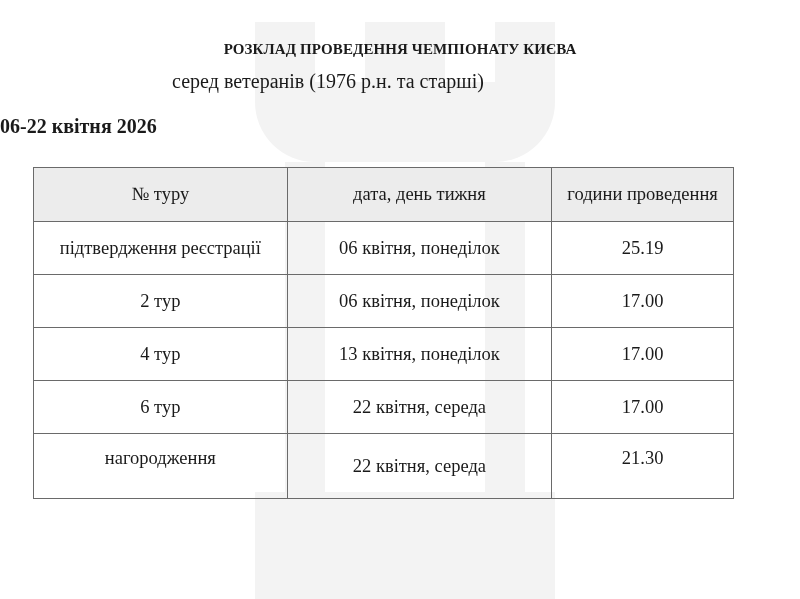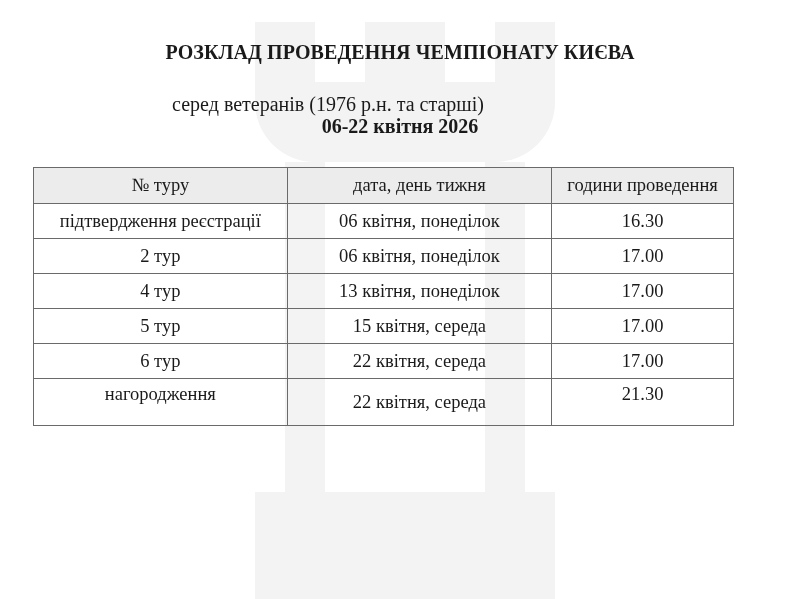--- a/index.html
+++ b/index.html
@@ -4,37 +4,36 @@
   <style>
     html, body { margin: 0; padding: 0; }
     body {
       width: 800px; height: 599px; background: #ffffff; position: relative; overflow: hidden;
       font-family: "Liberation Serif", "DejaVu Serif", serif; color: #1a1a1a;
     }
     .watermark { position: absolute; left: 255px; top: 22px; width: 300px; height: 577px; pointer-events: none; }
     .watermark .wm { position: absolute; background: #f3f3f3; }
     .title {
       position: absolute; left: 0; width: 800px; top: 41px; text-align: center;
-      font-weight: bold; font-size: 20px; letter-spacing: 0.1px;
+      font-weight: bold; font-size: 15px; letter-spacing: 0.1px;
     }
     .subtitle {
       position: absolute; left: 0; width: 656px; top: 70px; text-align: center;
       font-size: 20px;
-      margin-top: 23px;
     }
     .dates {
-      position: absolute; left: 0; width: 800px; top: 115px; text-align: center;
+      position: absolute; left: 0; width: 800px; top: 115px; text-align: left;
       font-weight: bold; font-size: 20px;
     }
     table.schedule {
       position: absolute; left: 33px; top: 167px; width: 701px;
       border-collapse: collapse; font-size: 18.5px;
     }
     table.schedule td, table.schedule th {
-      border: 1.3px solid #6a6a6a; text-align: center; padding: 0; font-weight: normal;
+      border: 1.3px solid #6a6a6a; text-align: center; padding: 9px; font-weight: normal;
       background: transparent;
     }
     table.schedule th { background: #ececec; height: 35px; }
     table.schedule td { height: 34px; }
     table.schedule tr.last td { height: 46px; vertical-align: top; }
     table.schedule tr.last td .cell { display: block; padding-top: 5px; font-family: Liberation Serif, serif; }
     table.schedule tr.last td.mid .cell { padding-top: 13px; }
     col.c1 { width: 254px; } col.c2 { width: 265px; } col.c3 { width: 182px; }
   </style>
 </head>
@@ -64,35 +63,30 @@
     <tr>
       <th>№ туру</th>
       <th>дата, день тижня</th>
       <th>години проведення</th>
     </tr>
   </thead>
   <tbody>
     <tr>
       <td>підтвердження реєстрації</td>
       <td>06 квітня, понеділок</td>
-      <td>16.30</td>
+      <td>25.19</td>
     </tr>
     <tr>
       <td>2 тур</td>
       <td>06 квітня, понеділок</td>
       <td>17.00</td>
     </tr>
     <tr>
       <td>4 тур</td>
       <td>13 квітня, понеділок</td>
-      <td>17.00</td>
-    </tr>
-    <tr>
-      <td>5 тур</td>
-      <td>15 квітня, середа</td>
       <td>17.00</td>
     </tr>
     <tr>
       <td>6 тур</td>
       <td>22 квітня, середа</td>
       <td>17.00</td>
     </tr>
     <tr class="last">
       <td>
           <span class="cell">нагородження</span>

